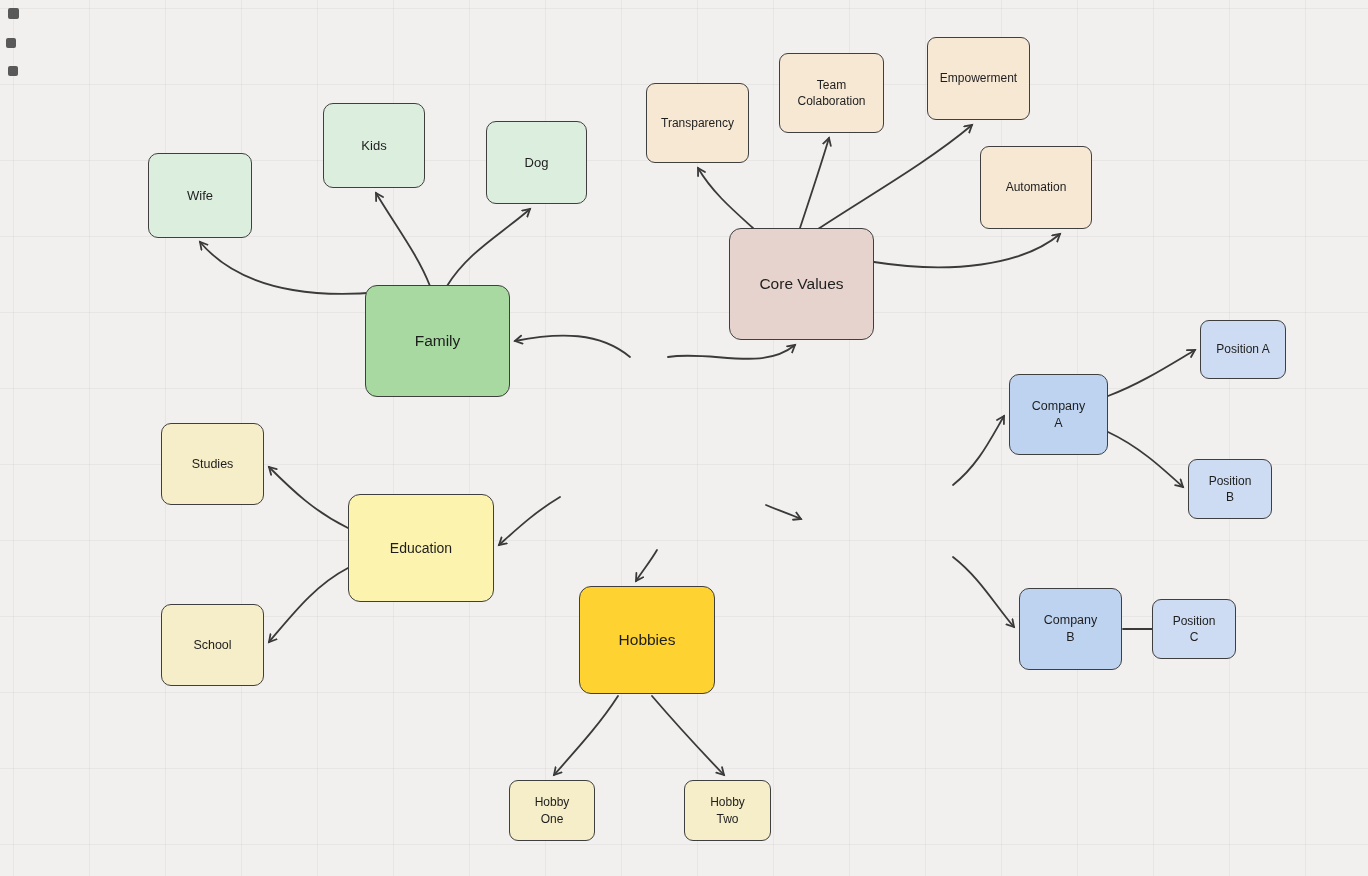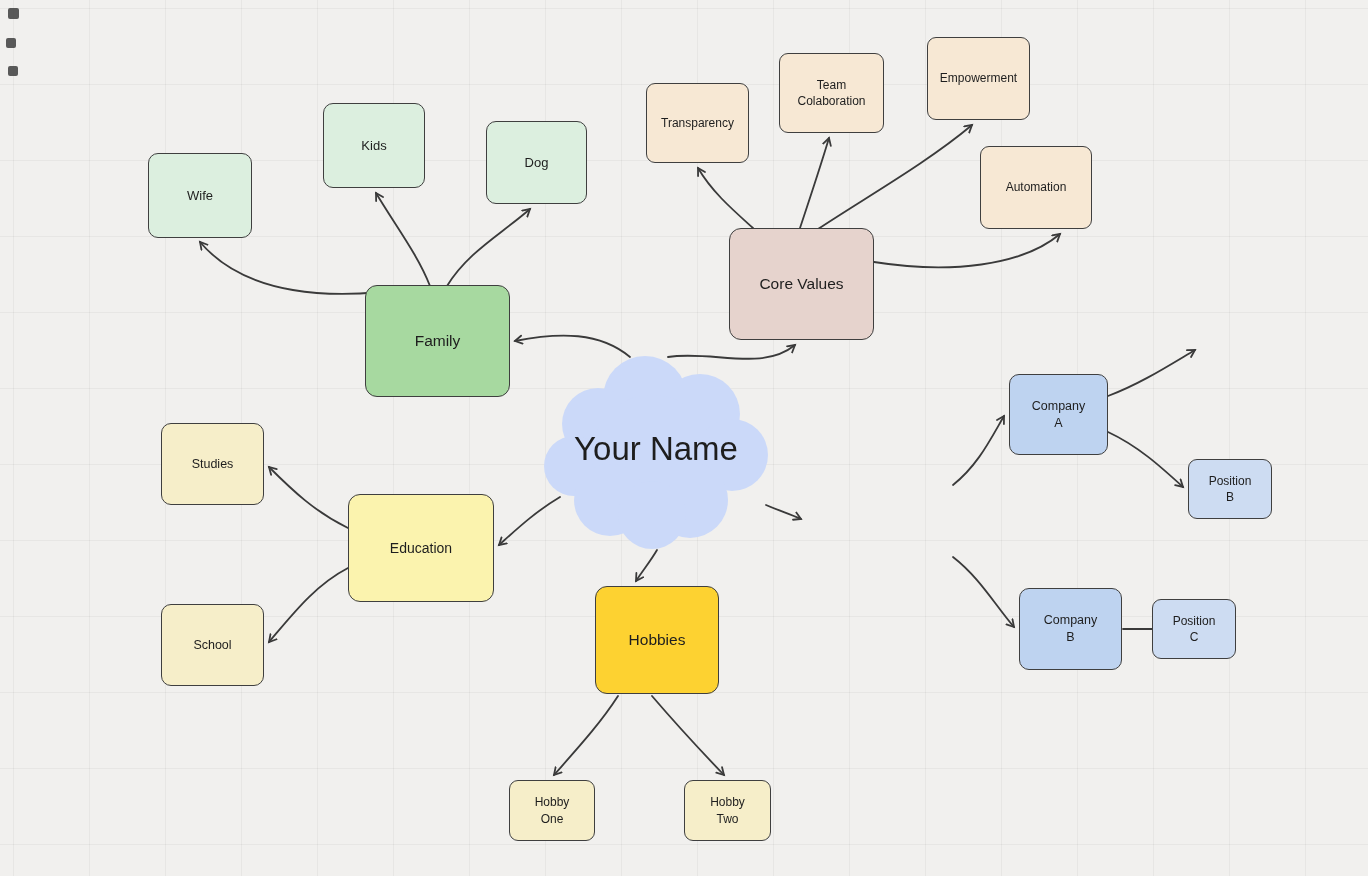--- a/index.html
+++ b/index.html
@@ -108,60 +108,47 @@
   <div class="node tiny peach" style="left:980px;top:146px;width:112px;height:83px">
     <span>Automation</span>
   </div>
   <div class="node big rose" style="left:729px;top:228px;width:145px;height:112px">
     <span>Core Values</span>
   </div>
 
   <div class="node small blue-light" style="left:1009px;top:374px;width:99px;height:81px;font-size:12.5px">
     <span>Company A</span>
   </div>
+  <div class="node tiny blue-pale narrow" style="left:1200px;top:320px;width:86px;height:59px">
+    <span>Position A</span>
+  </div>
   <div class="node tiny blue-pale narrow" style="left:1188px;top:459px;width:84px;height:60px">
     <span>Position B</span>
   </div>
   <div class="node small blue-light" style="left:1019px;top:588px;width:103px;height:82px;font-size:12.5px">
     <span>Company B</span>
   </div>
   <div class="node tiny blue-pale narrow" style="left:1152px;top:599px;width:84px;height:60px">
     <span>Position C</span>
   </div>
 
   <div class="node small yellow-pale" style="left:161px;top:423px;width:103px;height:82px;font-size:12.5px">
     <span>Studies</span>
   </div>
   <div class="node big yellow" style="left:348px;top:494px;width:146px;height:108px;font-size:14px">
     <span>Education</span>
   </div>
   <div class="node small yellow-pale" style="left:161px;top:604px;width:103px;height:82px;font-size:12.5px">
     <span>School</span>
   </div>
 
-  <div class="node big gold" style="left:595px;top:586px;width:124px;height:108px">
+  <div class="node big gold" style="left:579px;top:586px;width:136px;height:108px">
     <span>Hobbies</span>
   </div>
   <div class="node tiny yellow-pale narrow" style="left:509px;top:780px;width:86px;height:61px">
     <span>Hobby One</span>
   </div>
   <div class="node tiny yellow-pale narrow" style="left:684px;top:780px;width:87px;height:61px">
     <span>Hobby Two</span>
   </div>
 
-  <div class="cloud">
-    <svg width="232" height="206" viewBox="0 0 232 206">
-      <g fill="#cbd9f9">
-        <circle cx="105" cy="48" r="42"></circle>
-        <circle cx="160" cy="64" r="40"></circle>
-        <circle cx="192" cy="105" r="36"></circle>
-        <circle cx="58" cy="74" r="36"></circle>
-        <circle cx="34" cy="116" r="30"></circle>
-        <circle cx="112" cy="105" r="60"></circle>
-        <circle cx="70" cy="150" r="36"></circle>
-        <circle cx="150" cy="150" r="38"></circle>
-        <circle cx="112" cy="165" r="34"></circle>
-      </g>
-    </svg>
-    <div class="cloud-label">Your Name</div>
-  </div>
 
 </div>
 
 </body></html>

